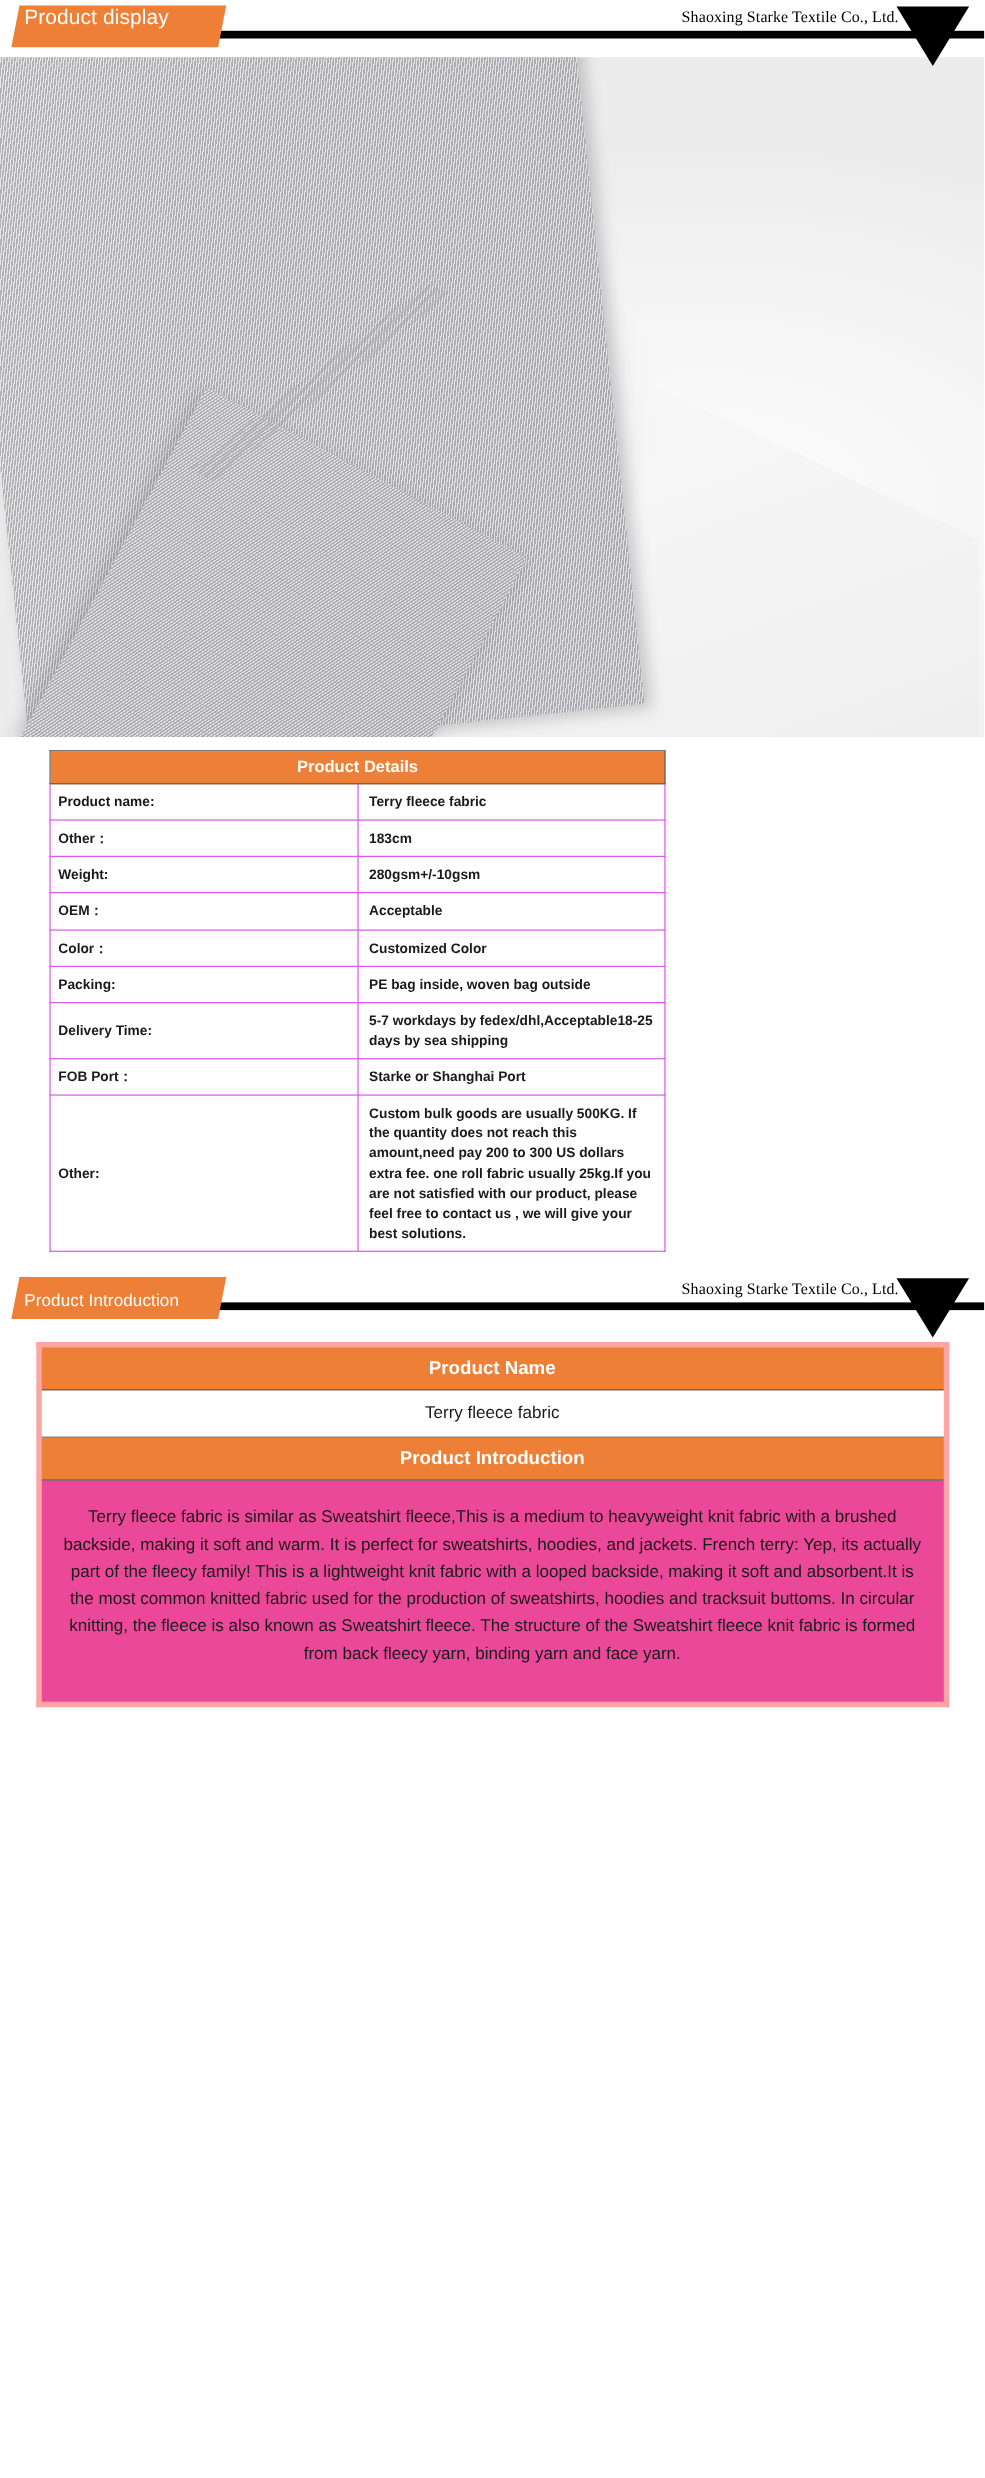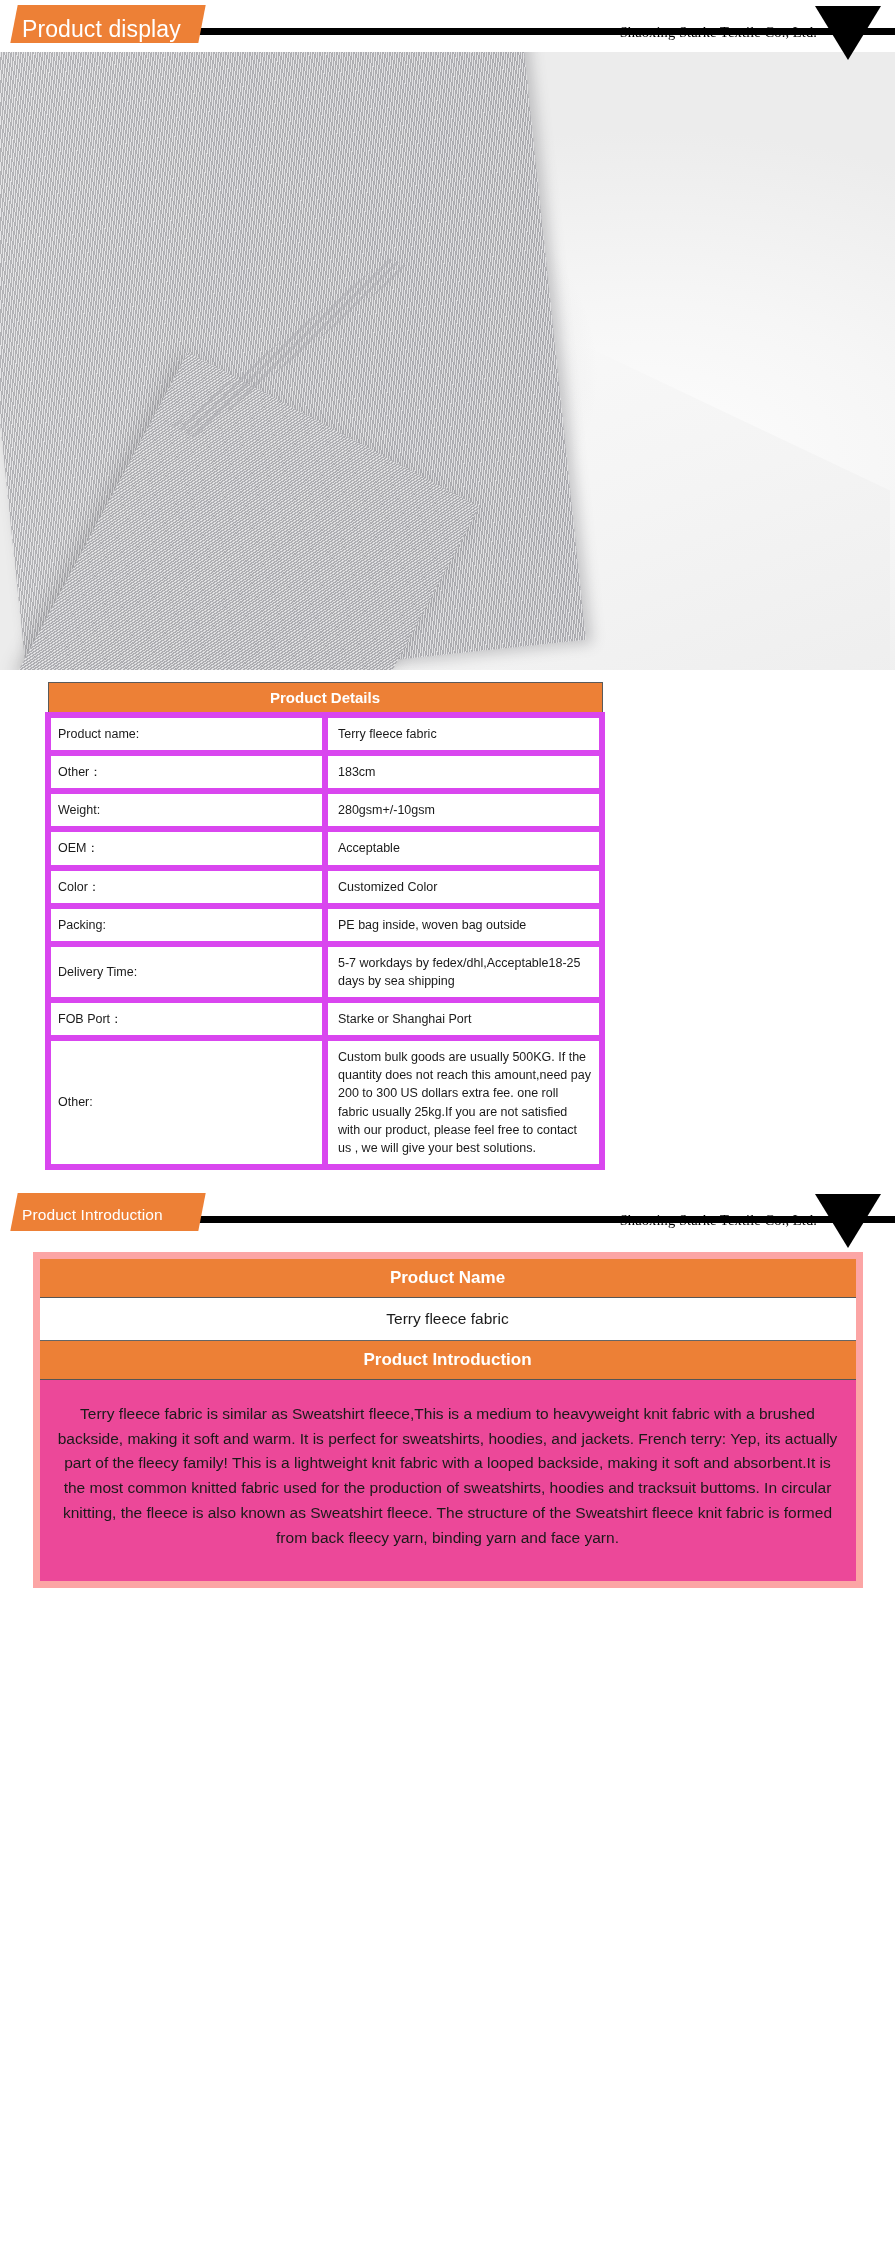--- a/index.html
+++ b/index.html
@@ -32,27 +32,27 @@
     top: 5px;
     height: 38px;
     width: 188px;
     background: #ED8036;
     transform: skewX(-11deg);
     z-index: 3;
   }
   .banner-tag-label {
     position: absolute;
     left: 22px;
-    top: 15px;
+    top: 3px;
     width: 185px;
     height: 28px;
     z-index: 4;
     color: #ffffff;
     font-family: "Liberation Sans", sans-serif;
-    font-size: 23px;
+    font-size: 19px;
     font-weight: 400;
     letter-spacing: 0.1px;
     line-height: 28px;
     white-space: nowrap;
   }
   .banner-tag-label.small { font-size: 15.5px; top: 13px; }
   .banner-rule {
     position: absolute;
     left: 195px;
     top: 28px;
@@ -65,21 +65,20 @@
     position: absolute;
     right: 78px;
     top: 8px;
     font-family: "Liberation Serif", serif;
     font-size: 14.5px;
     font-weight: 400;
     color: #000000;
     letter-spacing: 0.1px;
     white-space: nowrap;
     z-index: 4;
-    margin-top: 16px;
   }
   .banner-triangle {
     position: absolute;
     right: 14px;
     top: 6px;
     width: 0;
     height: 0;
     border-left: 33px solid transparent;
     border-right: 33px solid transparent;
     border-top: 54px solid #000000;
@@ -186,43 +185,43 @@
     background: #ED8036;
     color: #ffffff;
     font-size: 15px;
     font-weight: bold;
     text-align: center;
     padding: 6px 4px;
     border: 1px solid #5a5a5a;
     font-family: "Liberation Sans", sans-serif;
   }
   table.details td {
-    border: 6px solid #d946ef;
+    border: 1px solid #d946ef;
     font-size: 12.5px;
-    font-weight: normal;
+    font-weight: bold;
     color: #1a1a1a;
     padding: 7px 8px;
     vertical-align: middle;
     line-height: 1.45;
   }
   table.details td.k {
     width: 105px;
     padding-left: 7px;
   }
   table.details td.v {
     padding-left: 10px;
   }
 
   
   table.intro {
     border-collapse: collapse;
     width: 830px;
     margin: 12px auto 0 auto;
     table-layout: fixed;
-    border: 7px solid #fca5a5;
+    border: 5px solid #fca5a5;
   }
   table.intro th.intro-head {
     background: #ED8036;
     color: #ffffff;
     font-size: 17px;
     font-weight: bold;
     text-align: center;
     padding: 9px 4px;
     border: 1px solid #555555;
   }

